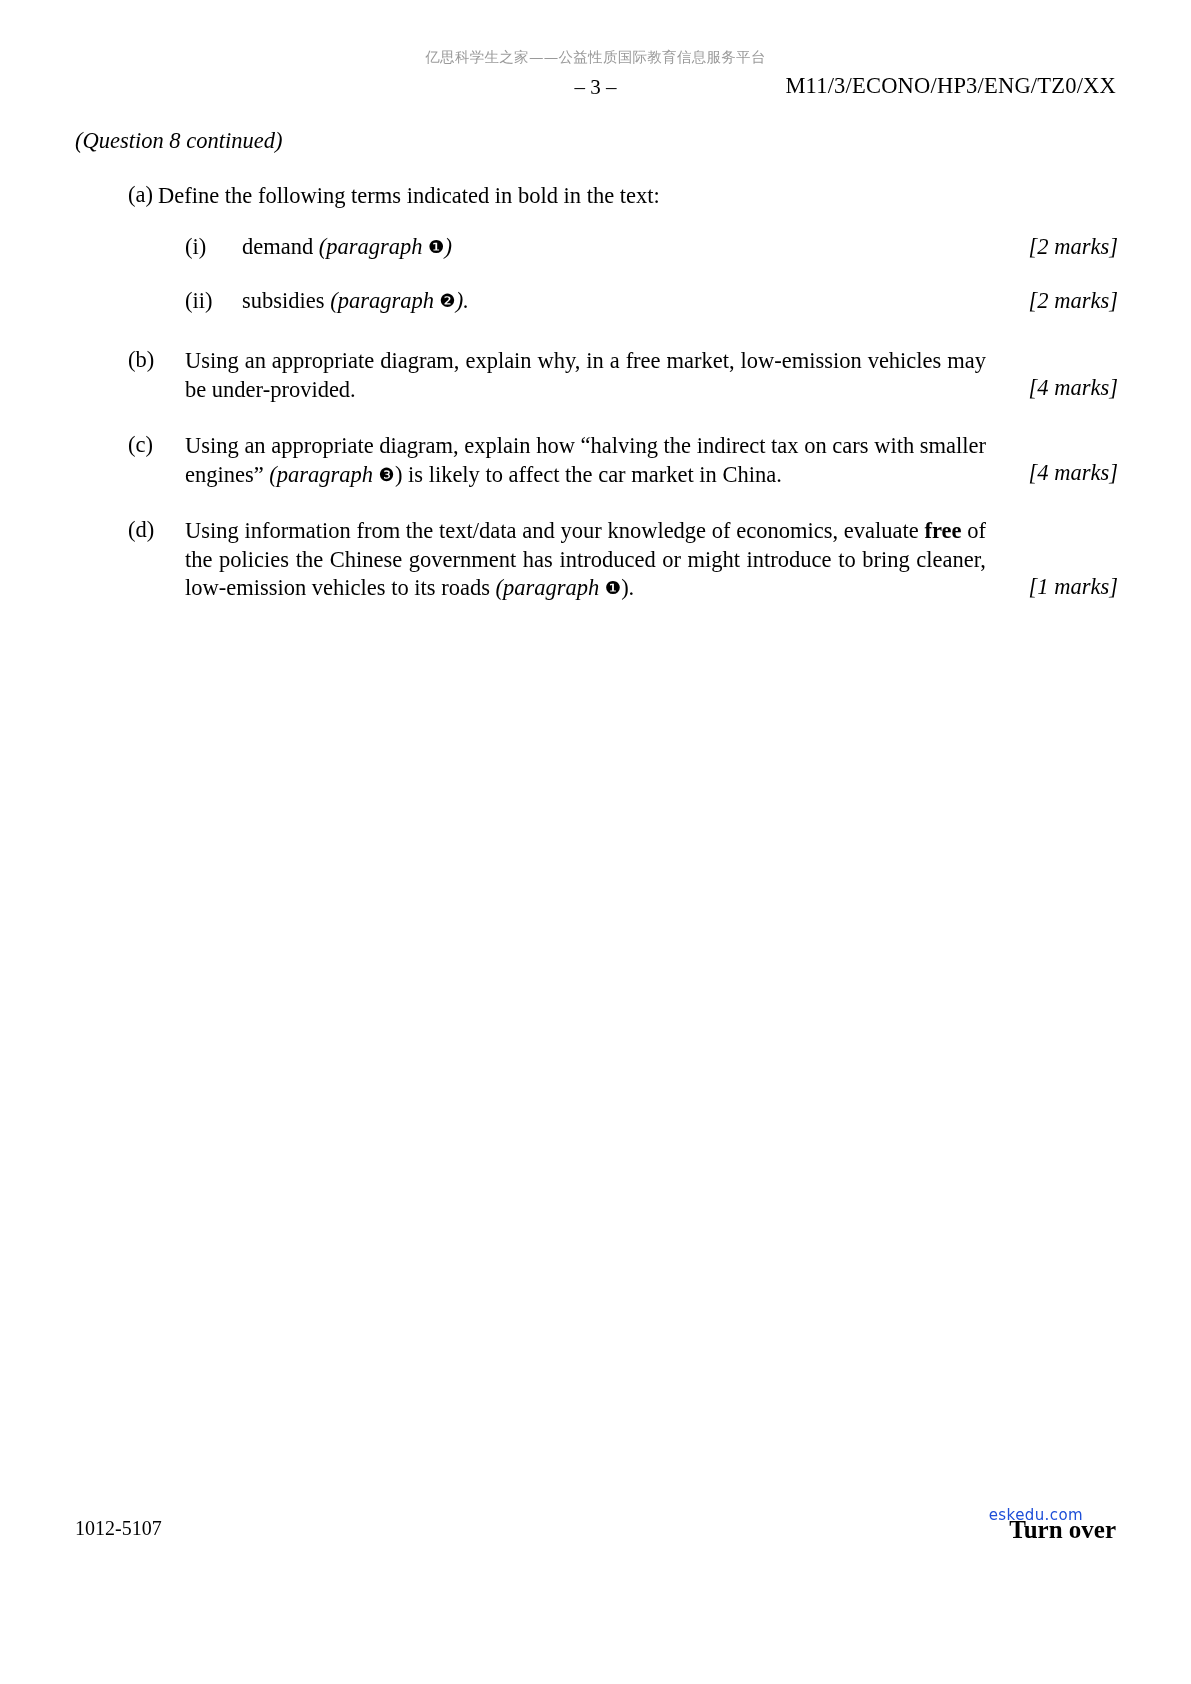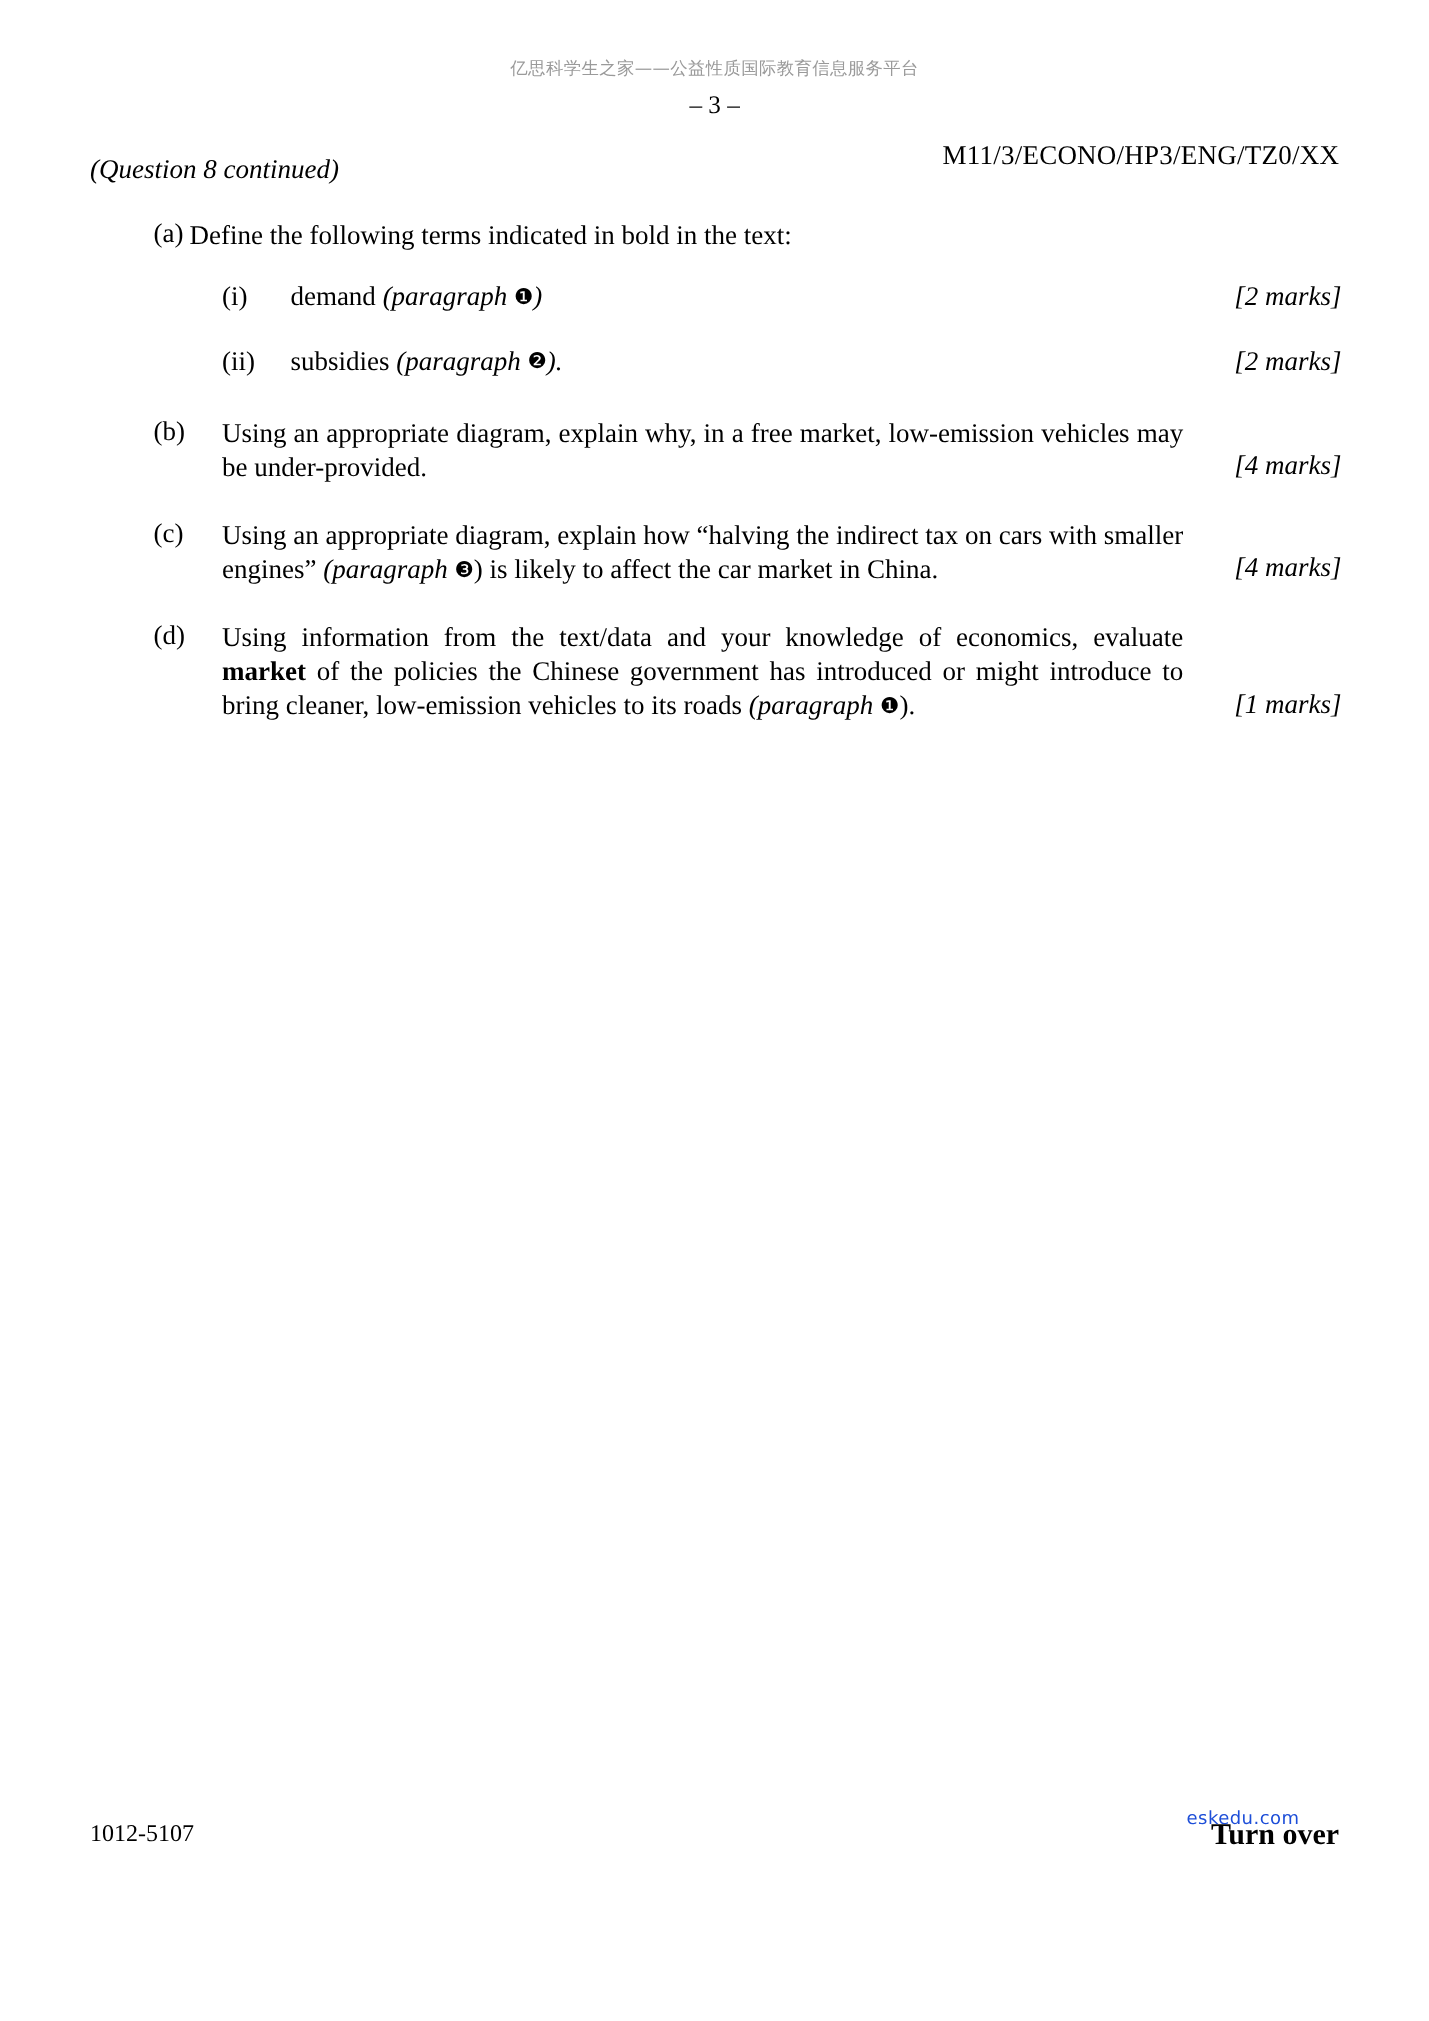--- a/index.html
+++ b/index.html
@@ -45,21 +45,20 @@
     font-size: 21px;
     color: #000;
   }
   .paper-code {
     position: absolute;
     top: 73px;
     right: 75px;
     font-size: 22.5px;
     letter-spacing: 0.2px;
     white-space: nowrap;
-    margin-top: 44px;
   }
 
   
   .continued {
     position: absolute;
     top: 128px;
     left: 75px;
     font-style: italic;
     font-size: 22.5px;
   }
@@ -189,21 +188,21 @@
   </div>
 
   <div class="qblock" style="top: 432px;">
     <div class="qlabel">(c)</div>
     <div class="qtext"><span>Using an appropriate diagram, explain how “halving the indirect tax on cars with smaller engines” </span><em class="it"><span>(paragraph </span><span class="pnum">❸</span></em><span>) is likely to affect the car market in China.</span></div>
     <div class="marks" style="top:28px;">[4 marks]</div>
   </div>
 
   <div class="qblock" style="top: 517px;">
     <div class="qlabel">(d)</div>
-    <div class="qtext"><span>Using information from the text/data and your knowledge of economics, evaluate </span><b class="bold">market</b><span> of the policies the Chinese government has introduced or might introduce to bring cleaner, low-emission vehicles to its roads </span><em class="it"><span>(paragraph </span><span class="pnum">❶</span></em><span>).</span></div>
+    <div class="qtext"><span>Using information from the text/data and your knowledge of economics, evaluate </span><b class="bold">free</b><span> of the policies the Chinese government has introduced or might introduce to bring cleaner, low-emission vehicles to its roads </span><em class="it"><span>(paragraph </span><span class="pnum">❶</span></em><span>).</span></div>
     <div class="marks" style="top:57px;">[1 marks]</div>
   </div>
 
   <div class="footer-code">1012-5107</div>
   <div class="watermark-bottom">eskedu.com</div>
   <div class="turn-over">Turn over</div>
 
 </div>
 
 </body></html>

